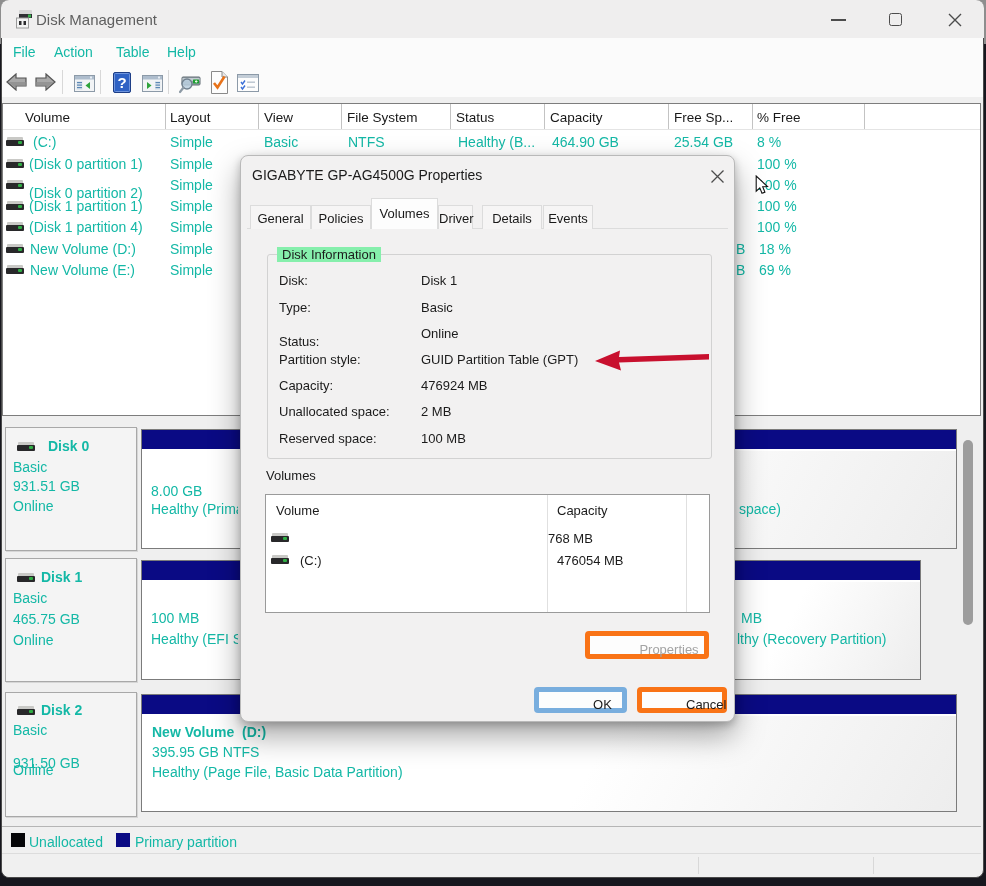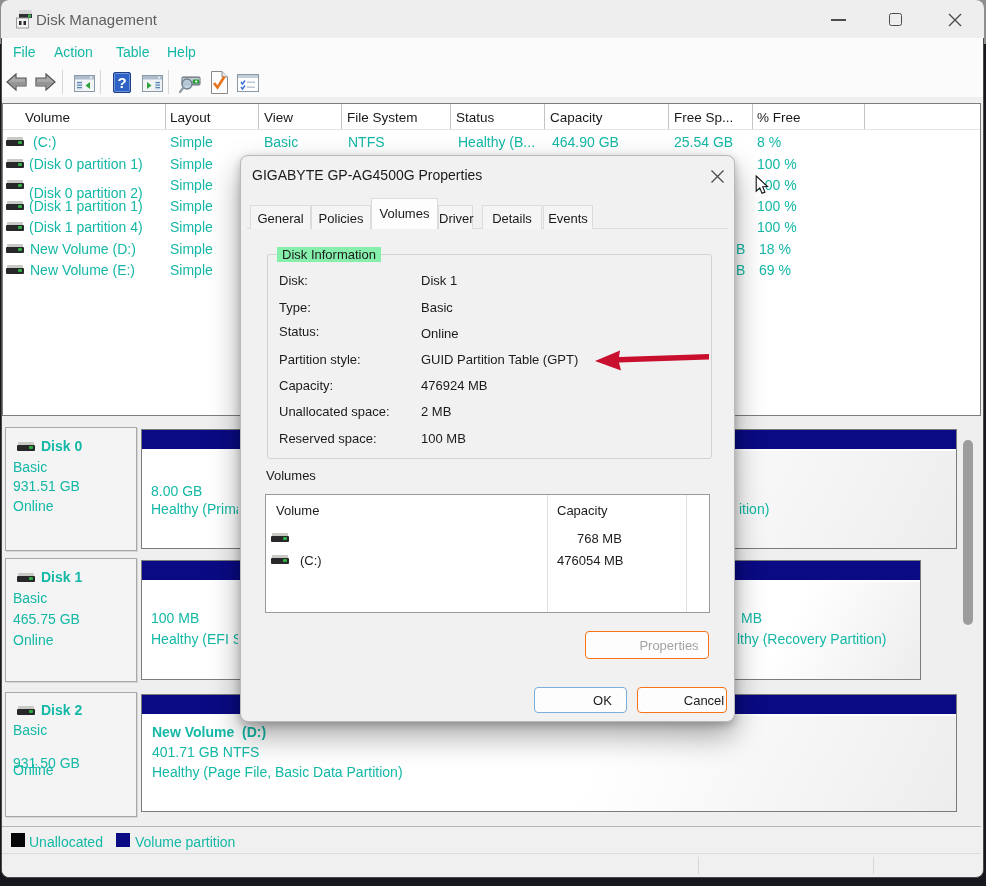--- a/index.html
+++ b/index.html
@@ -37,21 +37,21 @@
             border-top:1px solid #b5b5b5; }
   #statusbar { position:absolute; left:2px; top:853px; width:979px; height:24px; background:#f0f0f0;
                border-top:1px solid #dcdcdc; border-radius:0 0 8px 8px; }
   .ssep { position:absolute; top:857px; width:1px; height:17px; background:#d8d8d8; }
   #dlg { position:absolute; left:240px; top:155px; width:495px; height:567px;
          background:#f2f1f1; border-radius:8px; border:1px solid #b9b9b9;
          box-shadow:0 14px 30px rgba(0,0,0,0.35), 0 3px 8px rgba(0,0,0,0.22); z-index:50; }
   .dtxt { position:absolute; white-space:nowrap; color:#1b1b1b; font-size:13px; line-height:15px; z-index:51; }
   .tab { position:absolute; height:24px; background:#f6f5f5; border:1px solid #dcdcdc; border-bottom:none;
          font-size:13px; color:#191919; text-align:center; line-height:25px; z-index:52; white-space:nowrap; }
-  .btn { position:absolute; background:#fdfdfd; border:1px solid #f97316; border-radius:4px;
+  .btn { position:absolute; background:#fdfdfd; border:5px solid #f97316; border-radius:4px;
          font-size:13px; color:#1b1b1b; text-align:center; z-index:53;padding-left:44px; }
 </style>
 </head>
 <body>
 <div class="topbg"></div>
 <div id="win"></div>
 <div id="titlebar"></div>
 <svg class="abs" style="left:16px;top:9px" width="18" height="20" viewBox="0 0 18 20">
   <rect x="3" y="1" width="13" height="5" rx="1" fill="#d6d6d6"></rect>
   <rect x="3" y="5" width="13" height="4" fill="#2f2f33"></rect>
@@ -232,31 +232,31 @@
 
 <div id="gpane"></div>
 <div id="gcontent">
 
   <div class="dpanel" style="top:427px;height:124px"></div>
   <div class="dico" style="left:17px;top:442px">
       <i class="t"></i>
       <i class="b"></i>
       <i class="l"></i>
     </div>
-  <span class="txt bold" style="left:41px;top:439px">Disk 0</span>
+  <span class="txt bold" style="left:48px;top:439px">Disk 0</span>
   <span class="txt" style="left:13px;top:460px">Basic</span>
   <span class="txt" style="left:13px;top:479px">931.51 GB</span>
   <span class="txt" style="left:13px;top:499px">Online</span>
   <div class="pbox" style="left:141px;top:429px;width:816px;height:120px">
     <div class="pbar"></div>
       <div class="pbody"></div>
   </div>
   <span class="txt" style="left:151px;top:484px">8.00 GB</span>
   <span class="txt" style="left:151px;top:502px;width:87px;overflow:hidden">Healthy (Primary Partition)</span>
-  <span class="txt" style="left:739px;top:502px">ition)</span>
+  <span class="txt" style="left:739px;top:502px">space)</span>
 
   <div class="dpanel" style="top:558px;height:124px"></div>
   <div class="dico" style="left:17px;top:573px">
       <i class="t"></i>
       <i class="b"></i>
       <i class="l"></i>
     </div>
   <span class="txt bold" style="left:41px;top:570px">Disk 1</span>
   <span class="txt" style="left:13px;top:591px">Basic</span>
   <span class="txt" style="left:13px;top:612px">465.75 GB</span>
@@ -282,31 +282,31 @@
     </div>
   <span class="txt bold" style="left:41px;top:703px">Disk 2</span>
   <span class="txt" style="left:13px;top:723px">Basic</span>
   <span class="txt" style="left:13px;top:756px">931.50 GB</span>
   <span class="txt" style="left:13px;top:763px">Online</span>
   <div class="pbox" style="left:141px;top:694px;width:816px;height:118px">
     <div class="pbar"></div>
       <div class="pbody"></div>
   </div>
   <span class="txt bold" style="left:152px;top:725px">New Volume&nbsp; (D:)</span>
-  <span class="txt" style="left:152px;top:745px">401.71 GB NTFS</span>
+  <span class="txt" style="left:152px;top:745px">395.95 GB NTFS</span>
   <span class="txt" style="left:152px;top:765px">Healthy (Page File, Basic Data Partition)</span>
 
   <div class="abs" style="left:963px;top:440px;width:10px;height:185px;background:#9d9d9d;border-radius:5px"></div>
 </div>
 
 <div id="legend"></div>
 <div class="abs" style="left:11px;top:833px;width:14px;height:14px;background:#060608"></div>
 <span class="txt" style="left:29px;top:835px">Unallocated</span>
 <div class="abs" style="left:116px;top:833px;width:14px;height:14px;background:#0a0a84"></div>
-<span class="txt" style="left:135px;top:835px">Volume partition</span>
+<span class="txt" style="left:135px;top:835px">Primary partition</span>
 <div id="statusbar"></div>
 <div class="ssep" style="left:698px"></div>
 <div class="ssep" style="left:873px"></div>
 
 <div id="dlg"></div>
 <div id="dcontent">
   <span class="dtxt" style="left:252px;top:168px;font-size:14px">GIGABYTE GP-AG4500G Properties</span>
   <svg class="abs" style="left:711px;top:170px;z-index:51" width="13" height="13" viewBox="0 0 13 13">
     <path d="M0.5 0.5 L12.5 12.5 M12.5 0.5 L0.5 12.5" stroke="#4c4c4c" stroke-width="1.3" fill="none"></path>
   </svg>
@@ -318,21 +318,21 @@
   <div class="tab" style="left:438px;top:205px;width:35px">Driver</div>
   <div class="tab" style="left:482px;top:205px;width:60px">Details</div>
   <div class="tab" style="left:543px;top:205px;width:50px">Events</div>
 
   <div class="abs" style="left:267px;top:254px;width:445px;height:205px;border:1px solid #d2d2d2;border-radius:3px;z-index:51"></div>
   <span class="dtxt" style="left:277px;top:247px;background:#86efac;padding:0 5px">Disk Information</span>
   <span class="dtxt" style="left:279px;top:273px">Disk:</span>
     <span class="dtxt" style="left:421px;top:273px">Disk 1</span>
   <span class="dtxt" style="left:279px;top:300px">Type:</span>
     <span class="dtxt" style="left:421px;top:300px">Basic</span>
-  <span class="dtxt" style="left:279px;top:324px">Status:</span>
+  <span class="dtxt" style="left:279px;top:334px">Status:</span>
     <span class="dtxt" style="left:421px;top:326px">Online</span>
   <span class="dtxt" style="left:279px;top:352px">Partition style:</span>
     <span class="dtxt" style="left:421px;top:352px">GUID Partition Table (GPT)</span>
   <span class="dtxt" style="left:279px;top:378px">Capacity:</span>
     <span class="dtxt" style="left:421px;top:378px">476924 MB</span>
   <span class="dtxt" style="left:279px;top:404px">Unallocated space:</span>
     <span class="dtxt" style="left:421px;top:404px">2 MB</span>
   <span class="dtxt" style="left:279px;top:431px">Reserved space:</span>
     <span class="dtxt" style="left:421px;top:431px">100 MB</span>
 
@@ -344,21 +344,21 @@
   <div class="abs" style="left:265px;top:494px;width:445px;height:119px;background:#fff;border:1px solid #9a9a9a;z-index:51"></div>
   <div class="abs" style="left:547px;top:495px;width:1px;height:117px;background:#e0e0e0;z-index:52"></div>
   <div class="abs" style="left:686px;top:495px;width:1px;height:117px;background:#e0e0e0;z-index:52"></div>
   <span class="dtxt" style="left:276px;top:503px;z-index:52">Volume</span>
   <span class="dtxt" style="left:557px;top:503px;z-index:52">Capacity</span>
   <div class="dico" style="left:271px;top:533px;z-index:52">
       <i class="t"></i>
       <i class="b"></i>
       <i class="l"></i>
     </div>
-  <span class="dtxt" style="left:577px;top:531px;z-index:52">768 MB</span>
+  <span class="dtxt" style="left:548px;top:531px;z-index:52">768 MB</span>
   <div class="dico" style="left:271px;top:555px;z-index:52">
       <i class="t"></i>
       <i class="b"></i>
       <i class="l"></i>
     </div>
   <span class="dtxt" style="left:300px;top:553px;z-index:52">(C:)</span>
   <span class="dtxt" style="left:557px;top:553px;z-index:52">476054 MB</span>
 
   <div class="btn" style="left:585px;top:631px;width:124px;height:28px;line-height:28px;color:#a3a3a3">Properties</div>
   <div class="btn" style="left:534px;top:687px;width:93px;height:26px;line-height:25px;border-color:#79aede">OK</div>

